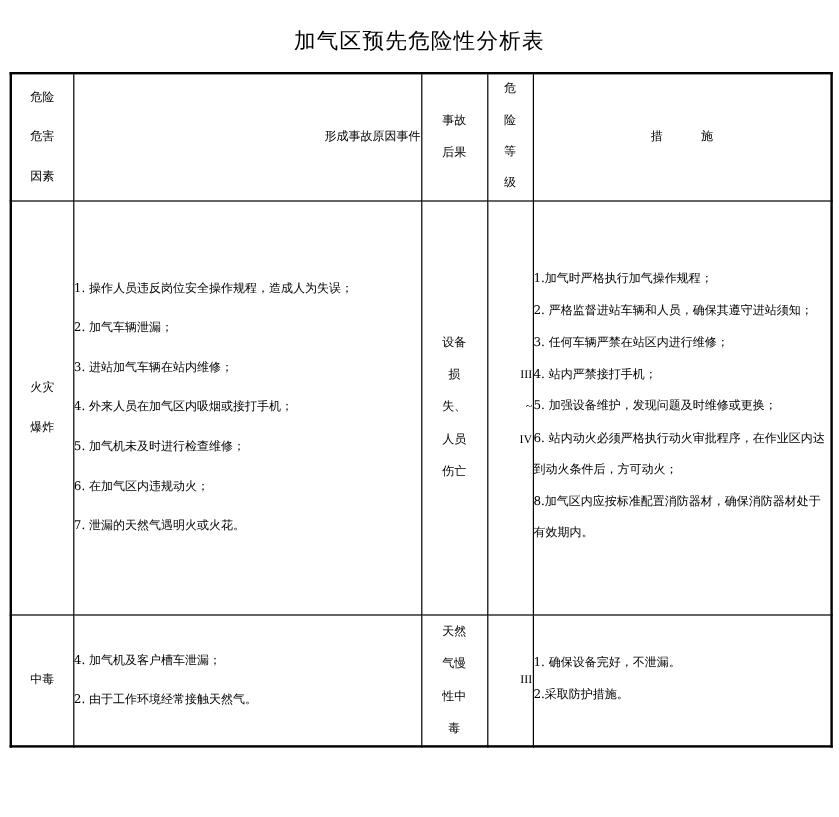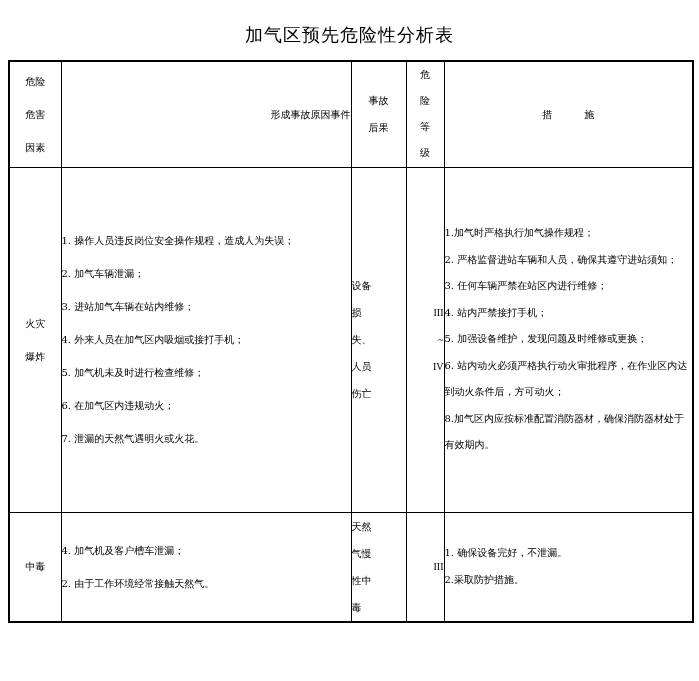--- a/index.html
+++ b/index.html
@@ -42,21 +42,21 @@
     padding: 0;
   }
   
   tr.r-head  { height: 106px; }
   tr.r-fire  { height: 345px; }
   tr.r-poison{ height: 106px; }
   tr.r-vehicle{ height: 78px; }
   
   td.c1 { text-align: center; line-height: 33px; }
   td.c2 { text-align: left;  line-height: 33px; padding: 0 9px 0 7px; }
-  td.c3 { line-height: 27px; margin-left: 20px; }
+  td.c3 { text-align: center; line-height: 27px; margin-left: 20px; }
   td.c4 { text-align: right; line-height: 27px; font-family: Liberation Serif, serif; }
   td.c5 { text-align: left;  line-height: 26.5px; padding: 0 5px 0 5px; }
   
   td.hc { text-align: center; vertical-align: middle; }
   td.hc.h1 { line-height: 33px; }
   td.hc.h2 { line-height: 33px; text-align: right; }
   td.hc.h3 { line-height: 27px; }
   td.hc.h4 { line-height: 26px; }
   td.hc.h5 { line-height: 27px; }
 </style>

